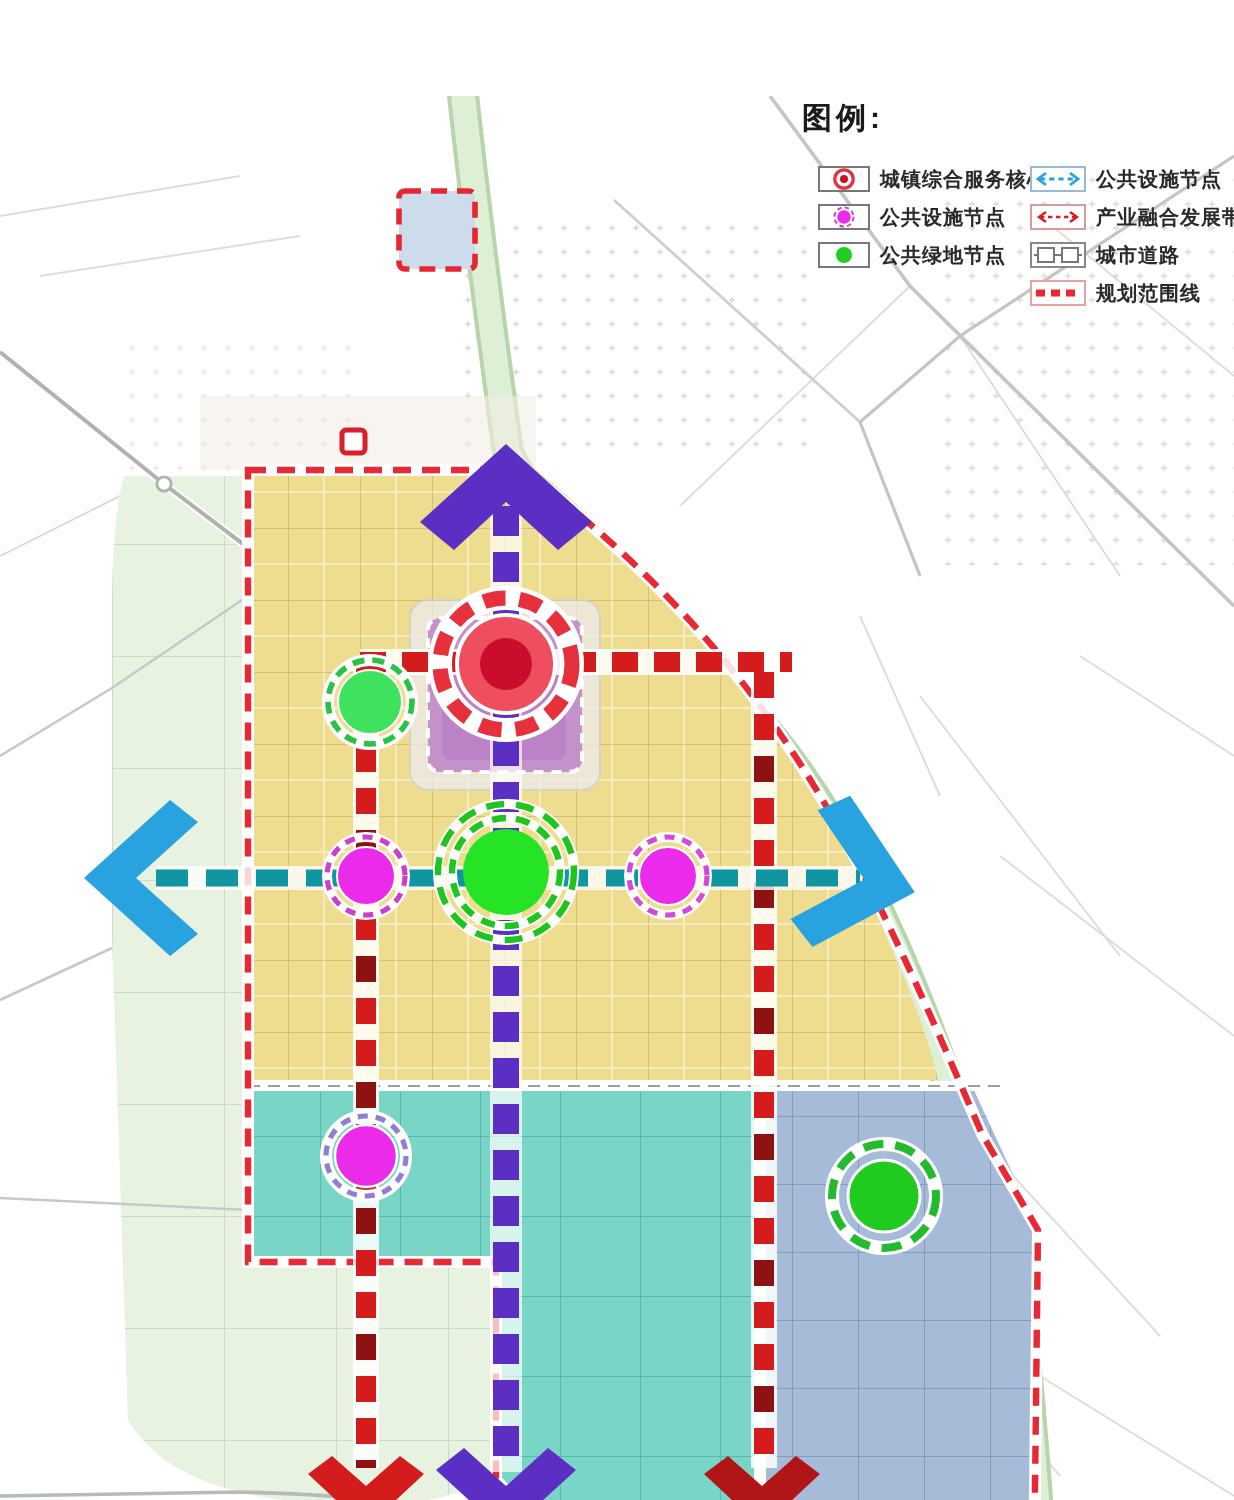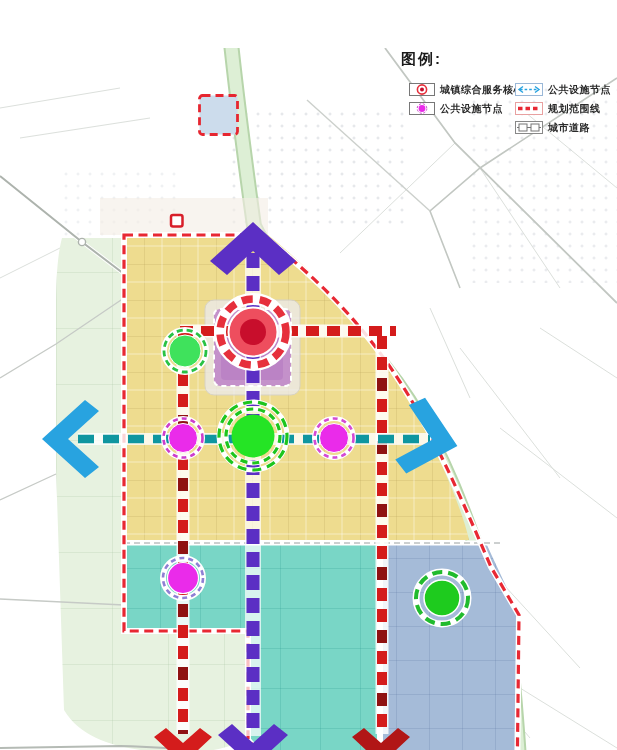--- a/index.html
+++ b/index.html
@@ -219,56 +219,75 @@
         <span class="lg-icon">
           <svg width="26" height="13">
                 <rect x="0.5" y="0.5" width="25" height="12" fill="#fff" stroke="#777"></rect>
             <circle cx="13" cy="6.5" r="4.8" fill="none" stroke="#cc3ecc" stroke-width="1" stroke-dasharray="2.2 1.6"></circle>
             <circle cx="13" cy="6.5" r="3.4" fill="#ea2bea"></circle>
               </svg>
         </span>
         <span class="lg-label">公共设施节点</span>
       </div>
 
+      <div class="lg-row">
+        <span class="lg-icon">
+          <svg width="26" height="13">
+                <rect x="0.5" y="0.5" width="25" height="12" fill="#fff" stroke="#777"></rect>
+            <circle cx="13" cy="6.5" r="4" fill="#22cc22"></circle>
+              </svg>
+        </span>
+        <span class="lg-label">公共绿地节点</span>
+      </div>
 
     </div>
     <div class="lg-col lg-col2">
 
       <div class="lg-row">
         <span class="lg-icon">
           <svg width="28" height="13">
                 <rect x="0.5" y="0.5" width="27" height="12" fill="#fff" stroke="#9ab8d8"></rect>
             <line x1="5" y1="6.5" x2="23" y2="6.5" stroke="#28a3e0" stroke-width="1.4" stroke-dasharray="2.6 2"></line>
             <path d="M8,3.5 L4,6.5 L8,9.5 M20,3.5 L24,6.5 L20,9.5" fill="none" stroke="#28a3e0" stroke-width="1.4"></path>
               </svg>
         </span>
         <span class="lg-label">公共设施节点</span>
       </div>
 
 
-
-      <div class="lg-row">
-        <span class="lg-icon">
-          <svg width="28" height="13">
-                <rect x="0.5" y="0.5" width="27" height="12" fill="#fff" stroke="#e8a0a0"></rect>
-            <line x1="3" y1="6.5" x2="25" y2="6.5" stroke="#e82833" stroke-width="3.6" stroke-dasharray="4.5 3"></line>
-              </svg>
-        </span>
-        <span class="lg-label">规划范围线</span>
+      <div class="lg-row">
+        <span class="lg-icon">
+          <svg width="28" height="13">
+                <rect x="0.5" y="0.5" width="27" height="12" fill="#fff" stroke="#d89a9a"></rect>
+            <line x1="5" y1="6.5" x2="23" y2="6.5" stroke="#d62020" stroke-width="1.3" stroke-dasharray="2.2 1.8"></line>
+            <path d="M8,4 L4.5,6.5 L8,9 M20,4 L23.5,6.5 L20,9" fill="none" stroke="#d62020" stroke-width="1.2"></path>
+              </svg>
+        </span>
+        <span class="lg-label">产业融合发展带</span>
       </div>
 
       <div class="lg-row">
         <span class="lg-icon">
           <svg width="28" height="13">
                 <rect x="0.5" y="0.5" width="27" height="12" fill="#fff" stroke="#888"></rect>
             <line x1="2" y1="6.5" x2="26" y2="6.5" stroke="#777" stroke-width="1"></line>
             <rect x="4" y="3" width="8" height="7" fill="#fff" stroke="#777" stroke-width="1"></rect>
             <rect x="16" y="3" width="8" height="7" fill="#fff" stroke="#777" stroke-width="1"></rect>
               </svg>
         </span>
         <span class="lg-label">城市道路</span>
       </div>
 
+      <div class="lg-row">
+        <span class="lg-icon">
+          <svg width="28" height="13">
+                <rect x="0.5" y="0.5" width="27" height="12" fill="#fff" stroke="#e8a0a0"></rect>
+            <line x1="3" y1="6.5" x2="25" y2="6.5" stroke="#e82833" stroke-width="3.6" stroke-dasharray="4.5 3"></line>
+              </svg>
+        </span>
+        <span class="lg-label">规划范围线</span>
+      </div>
+
     </div>
   </div>
 </div>
 
 </div>
 
 </body></html>

